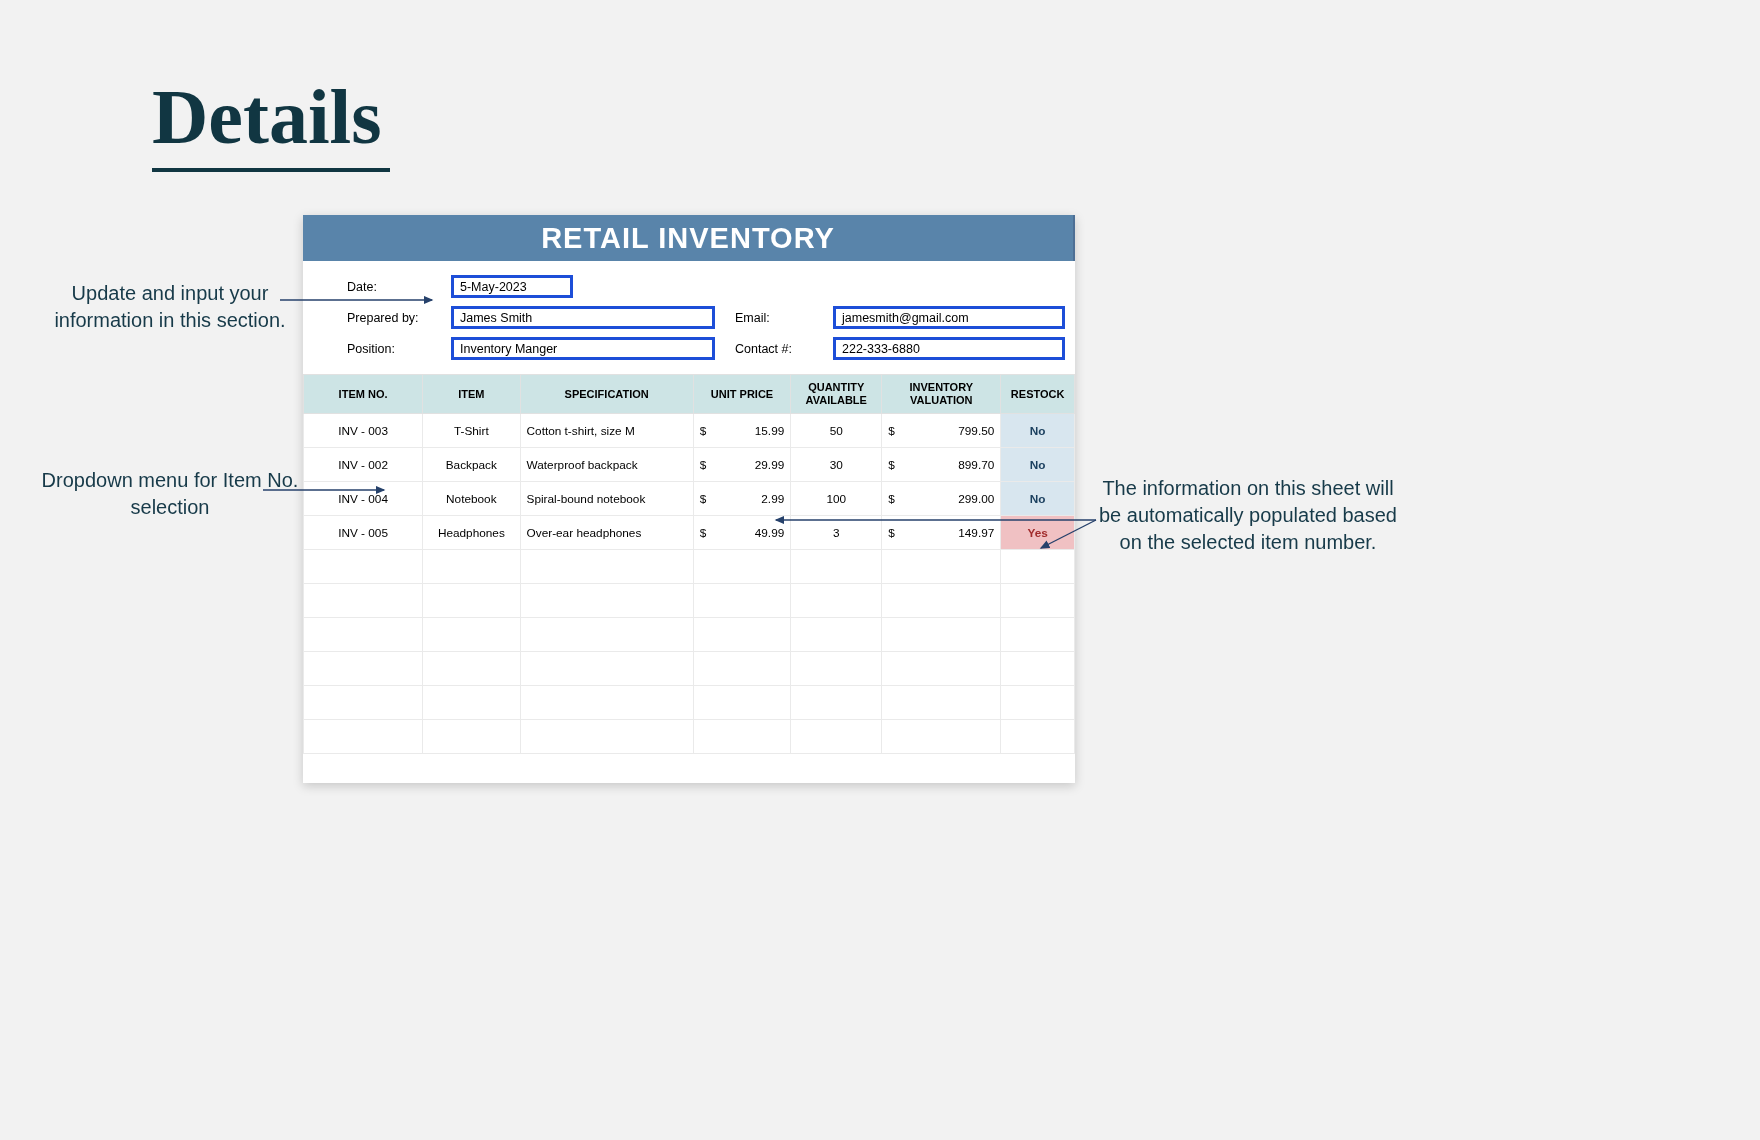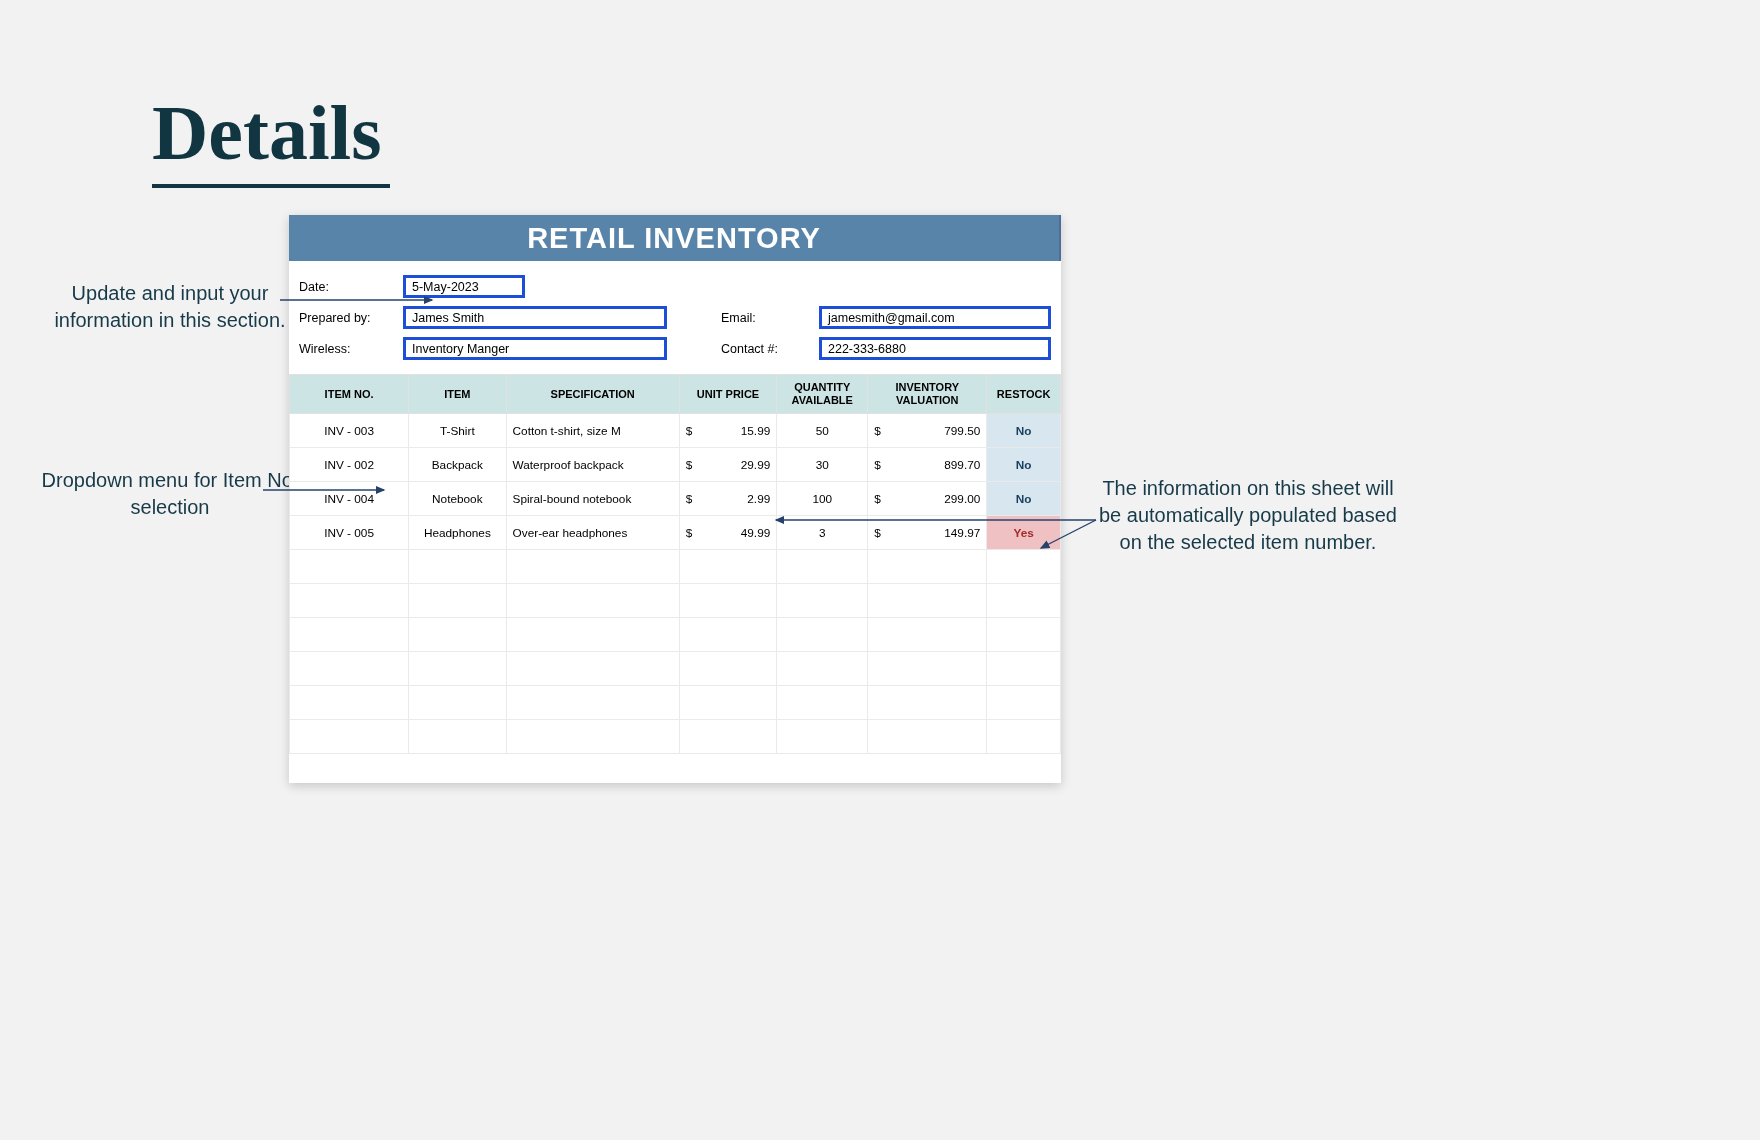--- a/index.html
+++ b/index.html
@@ -15,38 +15,37 @@
     font-family: Georgia, "Times New Roman", serif;
     font-size: 78px;
     font-weight: bold;
     color: #113642;
     position: absolute;
     top: 72px;
     left: 152px;
     border-bottom: 4px solid #113642;
     padding-bottom: 6px;
     padding-right: 8px;
-    margin-top: 16px;
   }
   .annotation {
     position: absolute;
     color: #173a49;
     font-size: 20px;
     text-align: center;
     line-height: 1.35;
     width: 260px;
   }
   .ann-left-1 { top: 280px; left: 40px; }
   .ann-left-2 { top: 467px; left: 40px; }
   .ann-right  { top: 475px; left: 1098px; width: 300px; }
 
   .sheet {
     position: absolute;
     top: 215px;
-    left: 289px;
+    left: 303px;
     width: 772px;
     height: 568px;
     background: #fff;
     box-shadow: 0 3px 10px rgba(0,0,0,0.18);
   }
   .sheet-header {
     background: #5984aa;
     height: 46px;
     color: #fff;
     font-family: "Arial Black", Arial, sans-serif;
@@ -57,20 +56,21 @@
     align-items: center;
     justify-content: center;
     text-transform: uppercase;
     border-right: 2px solid #4d6f95;
   }
 
   .info {
     padding: 14px 10px 6px 10px;
     font-size: 12.5px;
     color: #000;
+    margin-left: 34px;
   }
   .info-row {
     display: flex;
     align-items: center;
     margin-bottom: 8px;
   }
   .info-label {
     width: 104px;
   }
   .info-box {
@@ -152,21 +152,21 @@
       <div class="info-box box-date">5-May-2023</div>
     </div>
     <div class="info-row">
       <div class="info-label">Prepared by:</div>
       <div class="info-box box-wide">James Smith</div>
       <div class="gap"></div>
       <div class="info-label2">Email:</div>
       <div class="info-box box-right">jamesmith@gmail.com</div>
     </div>
     <div class="info-row">
-      <div class="info-label">Wireless:</div>
+      <div class="info-label">Position:</div>
       <div class="info-box box-wide">Inventory Manger</div>
       <div class="gap"></div>
       <div class="info-label2">Contact #:</div>
       <div class="info-box box-right">222-333-6880</div>
     </div>
   </div>
 
   <table class="grid">
     <colgroup>
       <col class="col-itemno">

